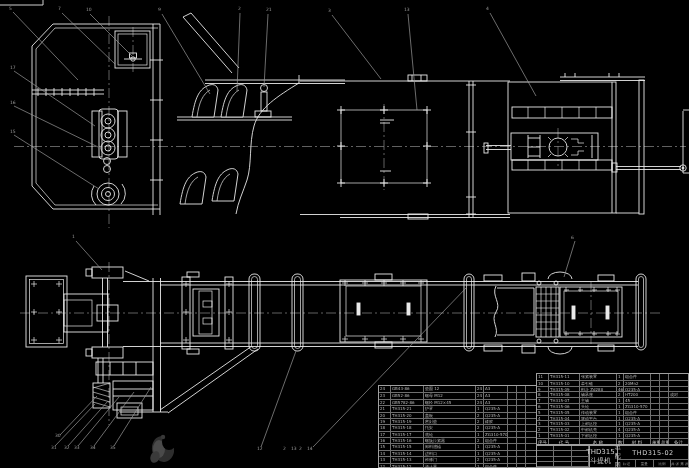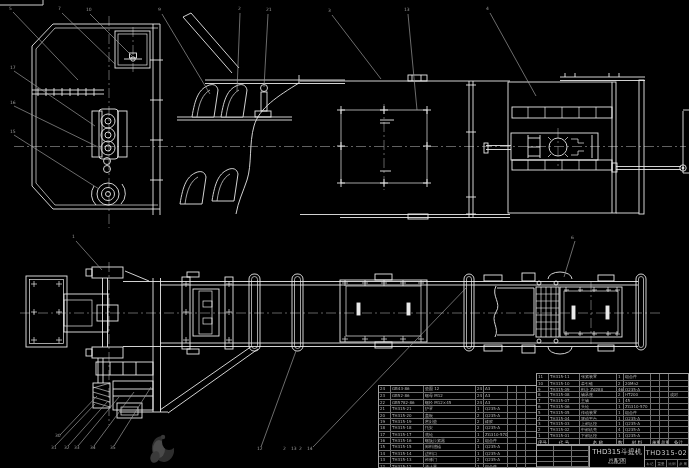--- a/index.html
+++ b/index.html
@@ -25,22 +25,22 @@
     padding:0 1px;
   }
   .bom .c.first{border-left:none}
   .bom .c.toprow{border-top:none}
   .bom .hdr{font-size:4.5px;color:#cfcfcf;text-align:center;line-height:1.7}
   
   #titleblock{position:absolute;left:536px;top:445px;width:153px;height:23px;
     box-sizing:border-box;border:1px solid var(--tbl);display:flex;color:#c6c6c6;}
   #sign-grid{width:52px;display:grid;grid-template-columns:repeat(3,1fr);grid-template-rows:repeat(4,1fr);}
   #sign-grid .sg{box-sizing:border-box;border-right:1px solid #6f6f6f;border-bottom:1px solid #6f6f6f;}
-  #name-box{width:56px;box-sizing:border-box;border-left:1px solid var(--tbl);border-right:1px solid var(--tbl);
-    display:flex;flex-direction:column;align-items:center;justify-content:center;text-align:center;}
+  #name-box{width:29px;box-sizing:border-box;border-left:1px solid var(--tbl);border-right:1px solid var(--tbl);
+    display:flex;flex-direction:row;align-items:center;justify-content:center;text-align:center;}
   #name-box .l1{font-size:7px;letter-spacing:0;color:#d0d0d0;}
   #name-box .l2{font-size:6px;color:#c0c0c0;}
   #num-box{flex:1;display:flex;flex-direction:column;}
   #dwg-no{height:13px;display:flex;align-items:center;justify-content:center;
     font-size:6.5px;letter-spacing:.5px;color:#d0d0d0;border-bottom:1px solid #6f6f6f;}
   #foot-cells{flex:1;display:flex;}
   #foot-cells .fc{flex:1;box-sizing:border-box;border-right:1px solid #6f6f6f;
     font-size:3.5px;color:#9f9f9f;display:flex;align-items:center;justify-content:center;white-space:nowrap;overflow:hidden;}
   #foot-cells .fc:last-child{border-right:none}
 </style>

